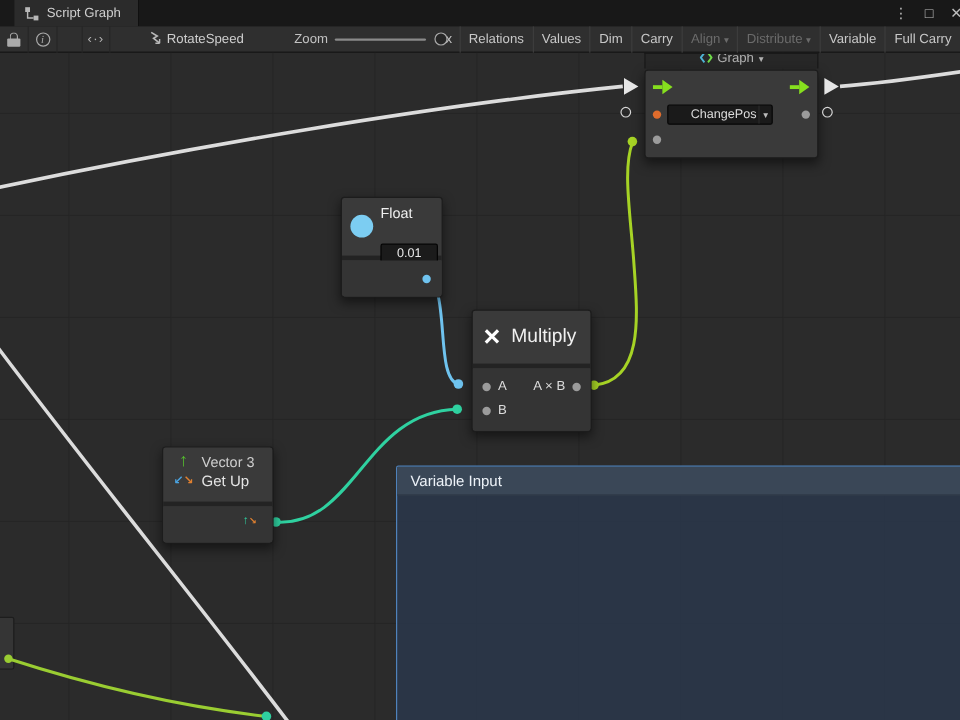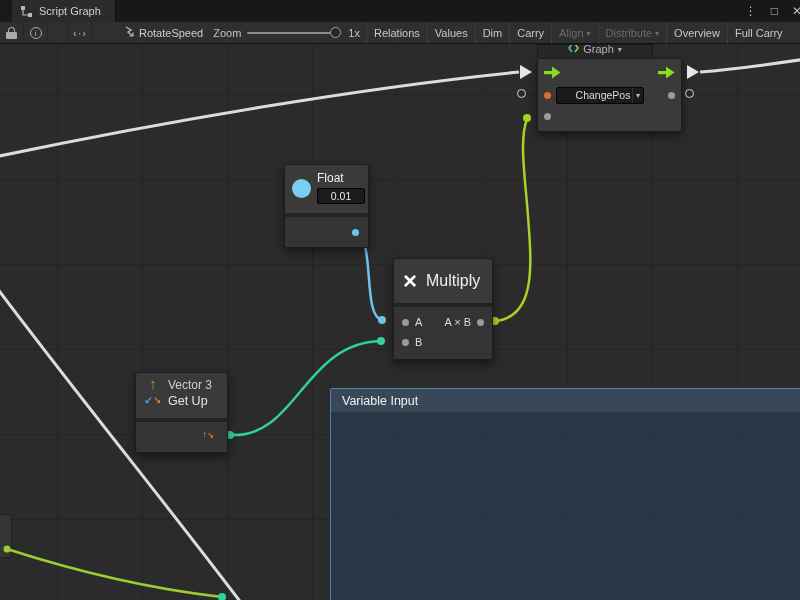--- a/index.html
+++ b/index.html
@@ -22,21 +22,21 @@
   .tb-icon-btn{display:flex;align-items:center;justify-content:center;height:22px;min-width:24px;
     border:none;background:transparent;color:#bdbdbd;padding:0 4px;border-right:1px solid #262626;}
   .lock{position:relative;width:11px;height:12px;}
   .lock .shackle{position:absolute;left:2px;top:0;width:7px;height:7px;border:1.5px solid #aaa;
     border-bottom:none;border-radius:4px 4px 0 0;}
   .lock .body{position:absolute;left:0;top:5px;width:11px;height:7px;background:#aaa;border-radius:1px;}
   .info-circle{width:12px;height:12px;border:1px solid #aaa;border-radius:50%;font-size:9px;
     display:flex;align-items:center;justify-content:center;color:#aaa;font-family:"Liberation Serif",serif;font-style:italic;}
   .code-glyph{font-size:11px;letter-spacing:1px;color:#b5b5b5;}
   .graph-ref{display:flex;align-items:center;gap:4px;margin-left:32px;color:#cfcfcf;}
-  .zoom-label{margin-left:10px;color:#c2c2c2;}
+  .zoom-label{margin-left:42px;color:#c2c2c2;}
   .zoom-slider{position:relative;width:95px;height:22px;margin-left:6px;}
   .zoom-slider .track{position:absolute;left:0;right:4px;top:10px;height:2px;background:#8a8a8a;border-radius:1px;}
   .zoom-slider .handle{position:absolute;left:83px;top:5px;width:11px;height:11px;border-radius:50%;
     background:#262626;border:1px solid #a8a8a8;}
   .zoom-value{margin:0 4px 0 6px;}
   .tb-buttons{margin-left:2px;display:flex;align-items:stretch;height:22px;flex:1;}
   .tb-btn{display:flex;align-items:center;justify-content:center;gap:3px;padding:0 7px;
     border-left:1px solid #3c3c3c;color:#c8c8c8;white-space:nowrap;}
   .tb-btn.disabled{color:#6b6b6b;}
   .tb-btn .chev{font-size:8px;position:relative;top:1px;}
@@ -54,21 +54,21 @@
   .divider{height:4px;background:#232323;}
   .ports{background:#343434;border-radius:0 0 3px 3px;}
   .dot{width:7px;height:7px;border-radius:50%;background:#9b9b9b;flex:none;}
   .dot.blue{background:#6fc3ef;}
   .dot.orange{background:#e06c2c;}
   .ring{position:absolute;width:9px;height:9px;border:1.5px solid #d6d6d6;border-radius:50%;z-index:3;}
   .wtri{position:absolute;width:0;height:0;border-left:12px solid #e6e6e6;
     border-top:7px solid transparent;border-bottom:7px solid transparent;z-index:3;}
 
   
-  .breadcrumb{position:absolute;left:537px;top:0;width:116px;height:13px;overflow:hidden;
+  .breadcrumb{position:absolute;left:537px;top:0;width:145px;height:13px;overflow:hidden;
     background:#272727;border:1px solid #191919;border-bottom:none;z-index:3;}
   .breadcrumb .inner{display:flex;align-items:center;justify-content:center;gap:4px;
     height:20px;margin-top:-6px;font-size:11px;color:#b2b2b2;}
 
   
   .ev-node{left:537px;top:14px;width:145px;height:74px;padding-bottom:4px;}
   .ev-row{display:flex;align-items:center;padding:0 6px;}
   .ev-row.r1{height:26px;justify-content:space-between;}
   .ev-row.r2{height:21px;gap:5px;}
   .ev-row.r3{height:21px;}
@@ -76,21 +76,21 @@
     border:1px solid #060606;border-radius:2px;font-size:10.5px;color:#dcdcdc;}
   .dropdown .val{flex:1;text-align:center;line-height:15px;padding-left:17px;}
   .dropdown .dd-sep{width:1px;height:100%;background:#060606;border-left:1px solid #333;}
   .dropdown .chev{font-size:8px;padding:0 3px;color:#bbb;}
 
   
   .float-node{left:284px;top:120px;width:85px;}
   .float-head{position:relative;height:48px;padding:6px 6px 6px 32px;}
   .float-icon{position:absolute;left:7px;top:14px;width:19px;height:19px;border-radius:50%;background:#7ccdf2;}
   .float-title{font-size:12px;color:#f0f0f0;}
-  .float-value{margin-top:3px;width:48px;height:16px;background:#1b1b1b;border:1px solid #040404;
+  .float-value{margin-top:18px;width:48px;height:16px;background:#1b1b1b;border:1px solid #040404;
     border-radius:2px;font-size:10.5px;color:#e8e8e8;display:flex;align-items:center;justify-content:center;}
   .float-ports{position:relative;height:30px;}
   .float-ports .dot{position:absolute;right:9px;top:12px;}
 
   
   .mult-node{left:393px;top:214px;width:100px;}
   .mult-head{height:44px;display:flex;align-items:center;gap:9px;padding:0 9px;}
   .mult-x{font-size:24px;font-weight:bold;color:#fff;line-height:1;}
   .mult-title{font-size:16px;color:#f0f0f0;}
   .mult-ports{padding:5px 0 7px;}
@@ -181,21 +181,21 @@
     <div class="tb-btn">Dim</div>
     <div class="tb-btn">Carry</div>
     <div class="tb-btn disabled">
       <span>Align</span>
       <span class="chev">▾</span>
     </div>
     <div class="tb-btn disabled">
       <span>Distribute</span>
       <span class="chev">▾</span>
     </div>
-    <div class="tb-btn">Overview</div>
+    <div class="tb-btn">Variable</div>
     <div class="tb-btn">Full Carry</div>
   </div>
 </div>
 
 <div class="canvas">
 
   <div class="vi-panel">
     <div class="vi-header">Variable Input</div>
   </div>
 

